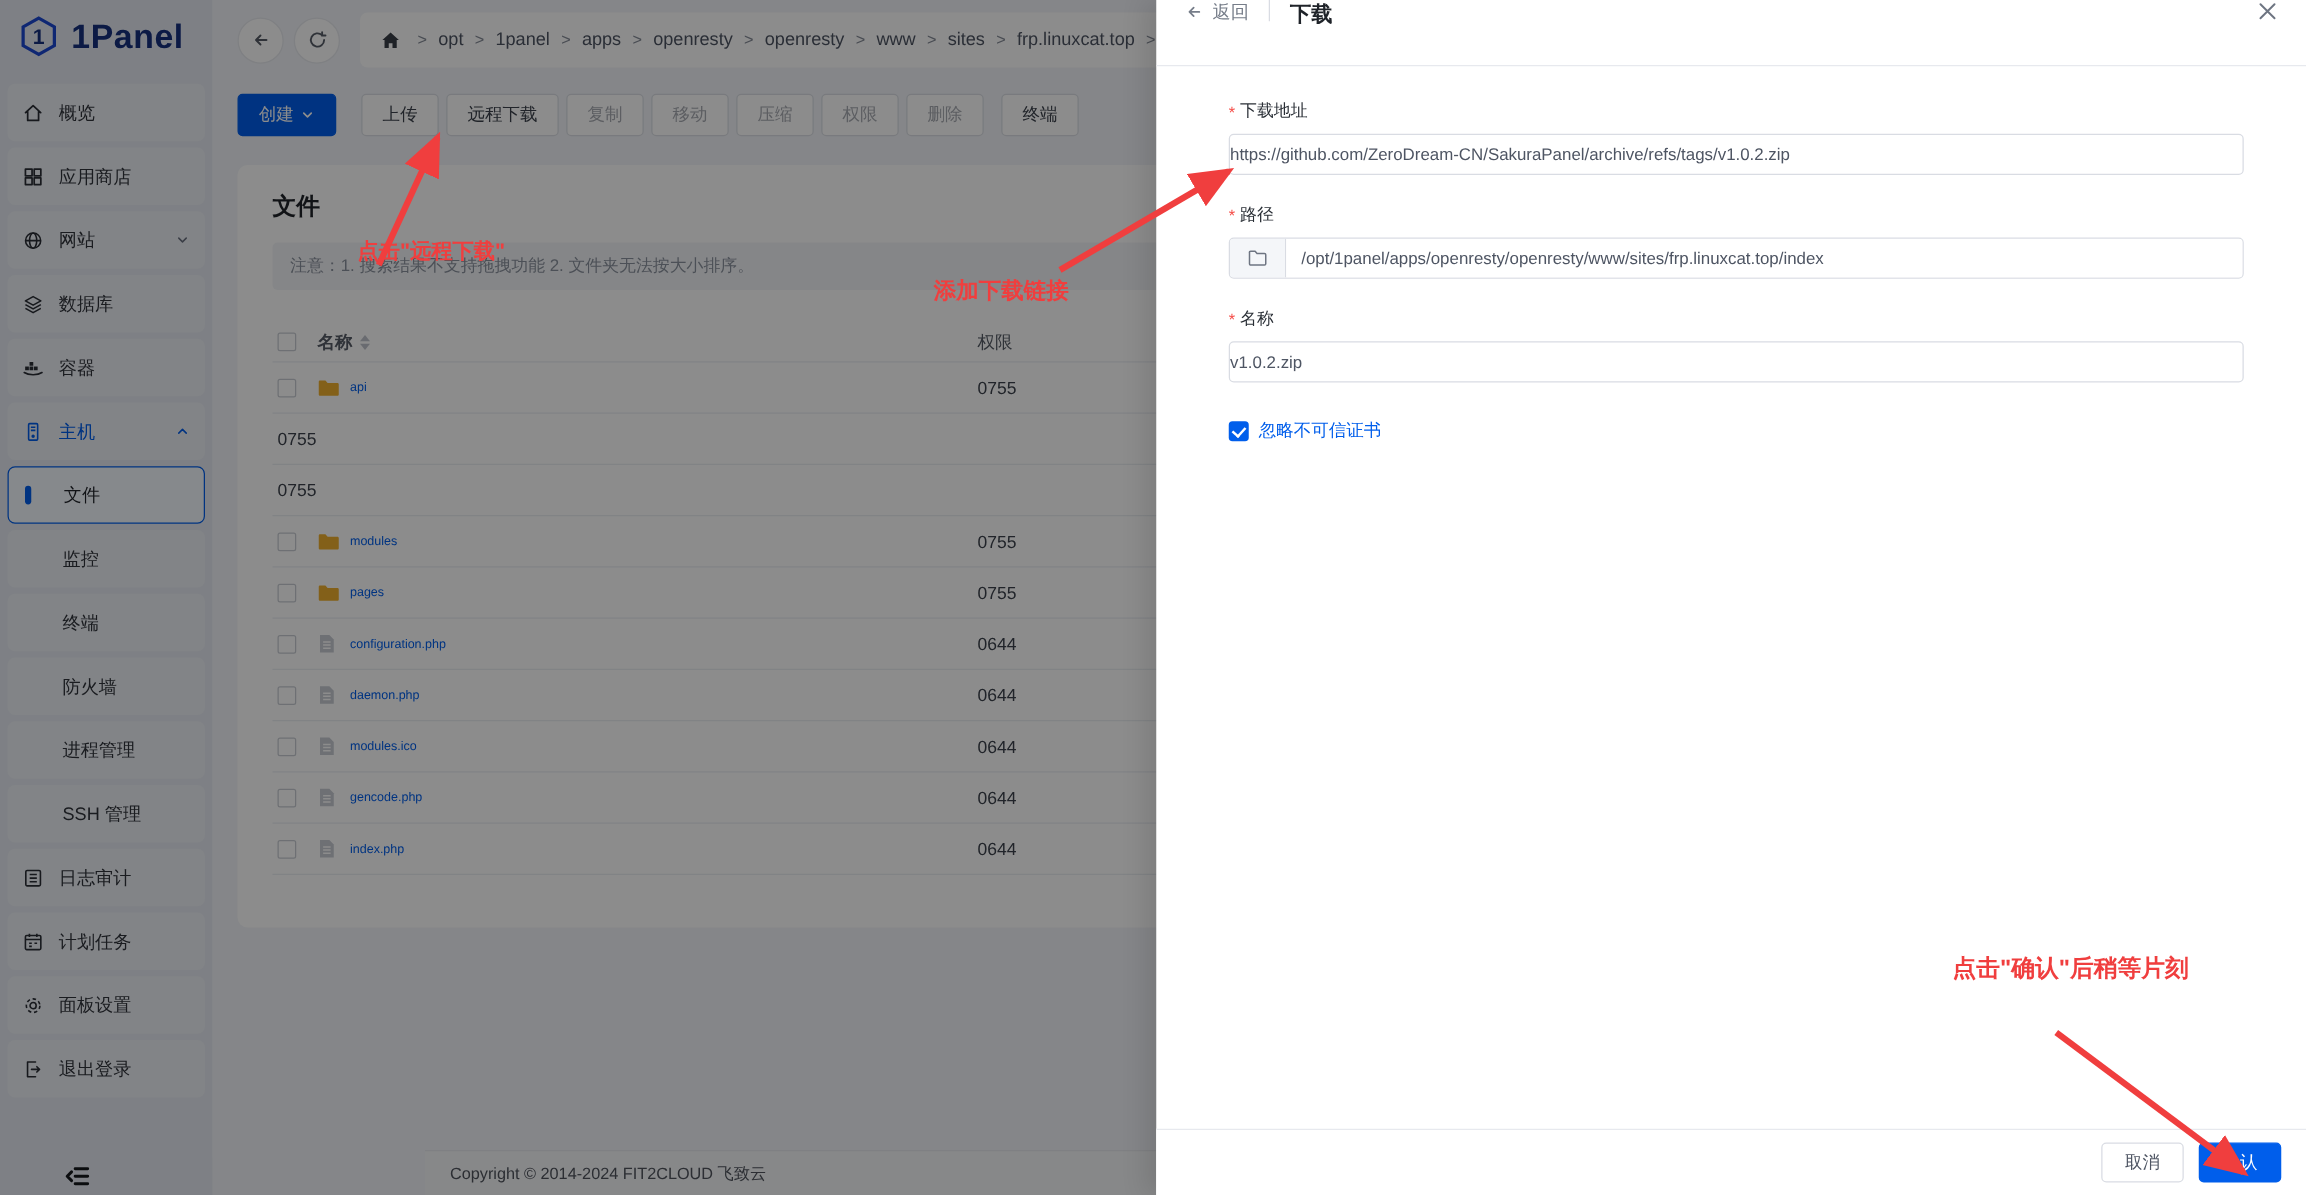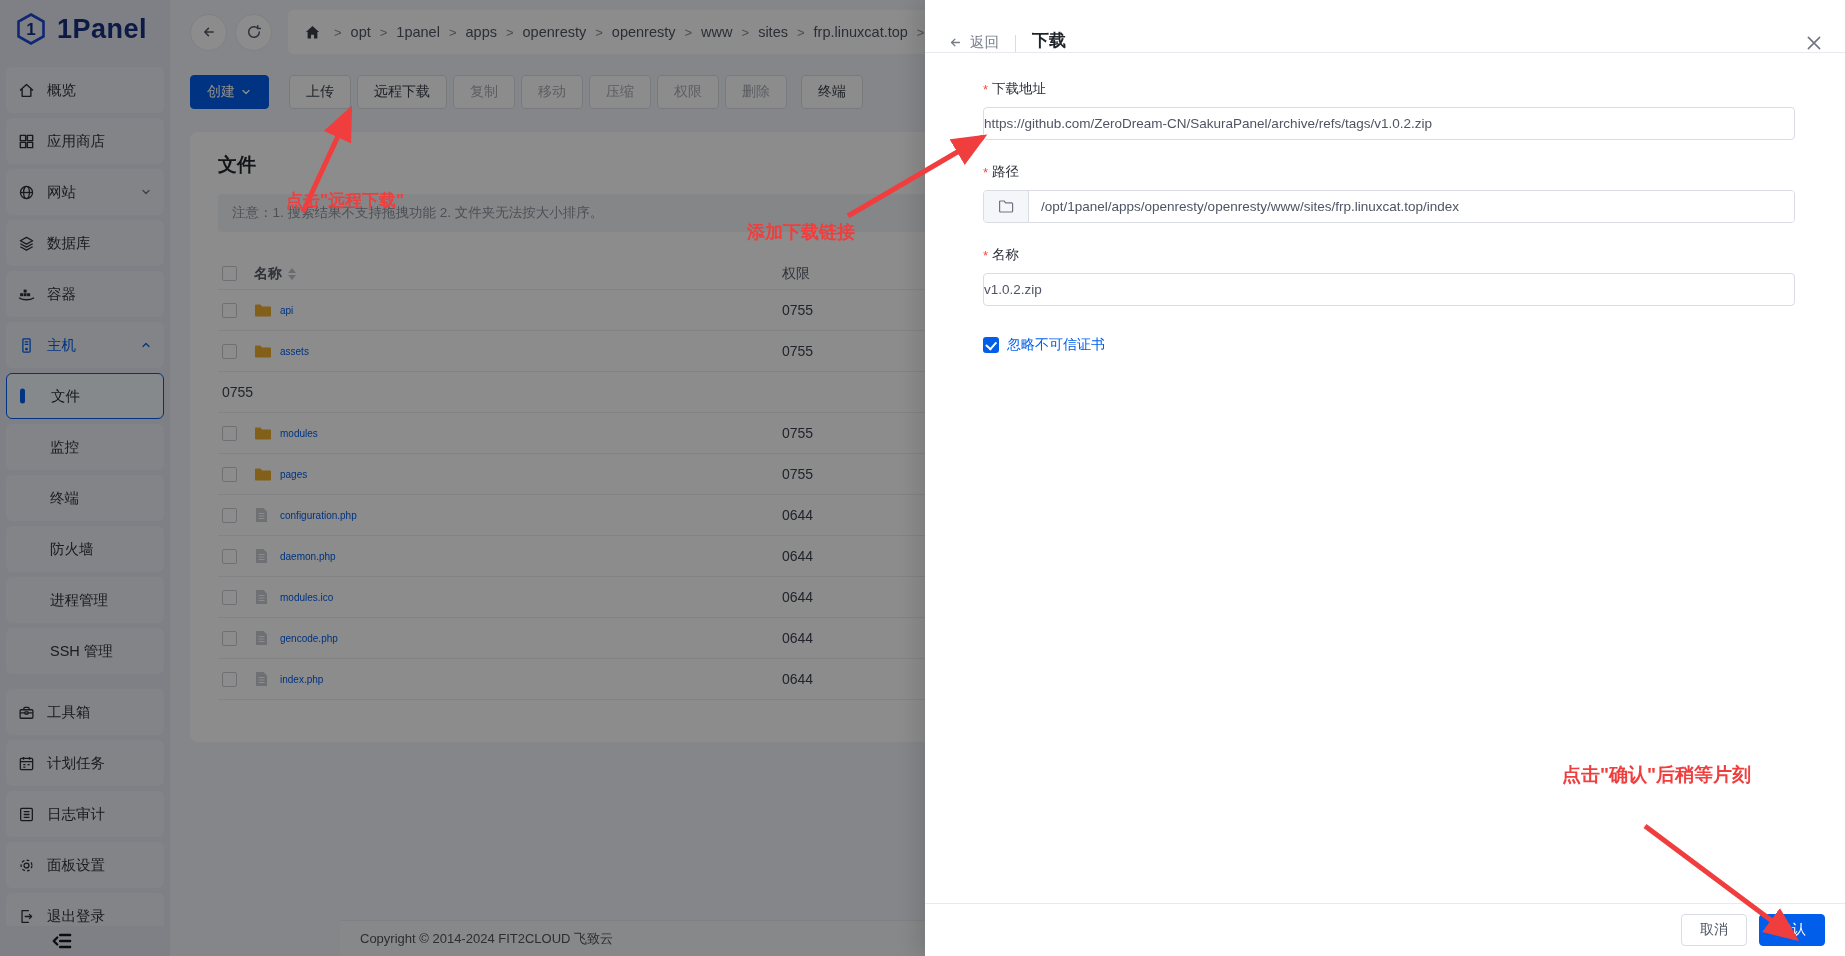--- a/index.html
+++ b/index.html
@@ -64,21 +64,21 @@
   .sort .dn{ border-top:5px solid #c0c4cc; }
   .fic{ margin-right:8px; display:flex; flex:0 0 18px; }
   .fname{ font-size:10px; color:var(--primary); text-decoration:none; cursor:pointer; }
   .perm{ width:200px; font-size:14px; color:#3d434d; }
 
   .copyright{ position:absolute; left:170px; right:0; bottom:0; height:36px; line-height:35px; background:#f6f7f9; border-top:1px solid #e7e9ee; padding-left:20px; font-size:13px; color:#50555e; z-index:2; }
 
   
   .overlay{ position:absolute; inset:0; background:rgba(0,0,0,.45); z-index:40; }
   .drawer{ position:absolute; top:0; right:0; width:920px; height:956px; background:#fff; z-index:50; box-shadow:-10px 0 18px rgba(0,0,0,.10); }
-  .d-head{ display:flex; align-items:flex-end; height:53px; border-bottom:1px solid #e7e9ee; padding:0 22px 0 23px; }
+  .d-head{ display:flex; align-items:flex-start; height:53px; border-bottom:1px solid #e7e9ee; padding:0 22px 0 23px; }
   .d-back{ display:flex; align-items:center; gap:7px; color:#767d89; font-size:14.5px; cursor:pointer; }
   .d-back svg{ width:15px; height:15px; }
   .d-sep{ width:1px; height:17px; background:#d9dce3; margin:0 16px; }
   .d-title{ font-size:17px; font-weight:bold; color:#1f2329; }
   .d-close{ margin-left:auto; width:18px; height:18px; color:#6e7582; cursor:pointer; }
   .d-body{ padding:27px 50px 0 58px; }
   .fld-label{ display:flex; align-items:center; font-size:13.5px; color:#2a2f36; margin-bottom:9px; }
   .fld-label .req{ color:#f54a45; margin-right:4px; font-size:13px; }
   .tinput{ width:100%; height:33px; border:1px solid #d9dce3; border-radius:4px; padding:0 0; font-size:13.5px; color:#4e5563; background:#fff; font-family:inherit; outline:none; }
   .fld{ margin-bottom:23px; }
@@ -185,42 +185,33 @@
       <div class="smi">
         <span class="mi-label">防火墙</span>
       </div>
       <div class="smi">
         <span class="mi-label">进程管理</span>
       </div>
       <div class="smi">
         <span class="mi-label">SSH 管理</span>
       </div>
 
-      <div class="mi group-gap">
+      <div class="mi">
         <svg class="ic" viewBox="0 0 16 16" fill="none" stroke="currentColor" stroke-width="1.2" stroke-linejoin="round">
-            <path d="M5.5 5.4V4.2a1 1 0 0 1 1-1h3a1 1 0 0 1 1 1v1.2"></path>
-            <rect x="2" y="5.4" width="12" height="8" rx="1"></rect>
-            <path d="M2 8.4h4.5M9.5 8.4H14"></path>
-            <rect x="6.5" y="7.4" width="3" height="2" rx="0.4"></rect>
-          </svg>
-        <span class="mi-label">工具箱</span>
+            <rect x="2.5" y="2.2" width="11" height="11.6" rx="1"></rect>
+            <path d="M5.4 5.3h5.4M5.4 8h5.4M5.4 10.7h5.4"></path>
+          </svg>
+        <span class="mi-label">日志审计</span>
       </div>
       <div class="mi">
         <svg class="ic" viewBox="0 0 16 16" fill="none" stroke="currentColor" stroke-width="1.2" stroke-linejoin="round">
             <rect x="2.2" y="3.2" width="11.6" height="10.6" rx="1"></rect>
             <path d="M2.2 6.2h11.6M5.2 1.8v2.6M10.8 1.8v2.6M5 9h2M9 9h2M5 11.4h2"></path>
           </svg>
         <span class="mi-label">计划任务</span>
-      </div>
-      <div class="mi">
-        <svg class="ic" viewBox="0 0 16 16" fill="none" stroke="currentColor" stroke-width="1.2" stroke-linejoin="round">
-            <rect x="2.5" y="2.2" width="11" height="11.6" rx="1"></rect>
-            <path d="M5.4 5.3h5.4M5.4 8h5.4M5.4 10.7h5.4"></path>
-          </svg>
-        <span class="mi-label">日志审计</span>
       </div>
       <div class="mi">
         <svg class="ic" viewBox="0 0 16 16" fill="none" stroke="currentColor" stroke-width="1.2">
             <circle cx="8" cy="8" r="2.3"></circle>
             <circle cx="8" cy="8" r="5.1" stroke-dasharray="2.6 2.1"></circle>
           </svg>
         <span class="mi-label">面板设置</span>
       </div>
       <div class="mi">
         <svg class="ic" viewBox="0 0 16 16" fill="none" stroke="currentColor" stroke-width="1.2" stroke-linejoin="round" stroke-linecap="round">
@@ -309,29 +300,20 @@
             <span class="fic">
                 <svg width="18" height="15" viewBox="0 0 18 15">
                   <path d="M1 2.4c0-.6.5-1 1-1h4.3l1.8 2h7.9c.6 0 1 .5 1 1v8.2c0 .6-.4 1-1 1H2c-.5 0-1-.4-1-1V2.4z" fill="#efb02e"></path>
                 </svg>
               </span>
             <a class="fname">api</a>
             </div>
           <span class="perm">0755</span>
         </div>
         <div class="trow">
-          <div class="cell-name">
-              <span class="cb"></span>
-            <span class="fic">
-                <svg width="18" height="15" viewBox="0 0 18 15">
-                  <path d="M1 2.4c0-.6.5-1 1-1h4.3l1.8 2h7.9c.6 0 1 .5 1 1v8.2c0 .6-.4 1-1 1H2c-.5 0-1-.4-1-1V2.4z" fill="#efb02e"></path>
-                </svg>
-              </span>
-            <a class="fname">assets</a>
-            </div>
           <span class="perm">0755</span>
         </div>
         <div class="trow">
           <span class="perm">0755</span>
         </div>
         <div class="trow">
           <div class="cell-name">
               <span class="cb"></span>
             <span class="fic">
                 <svg width="18" height="15" viewBox="0 0 18 15">

